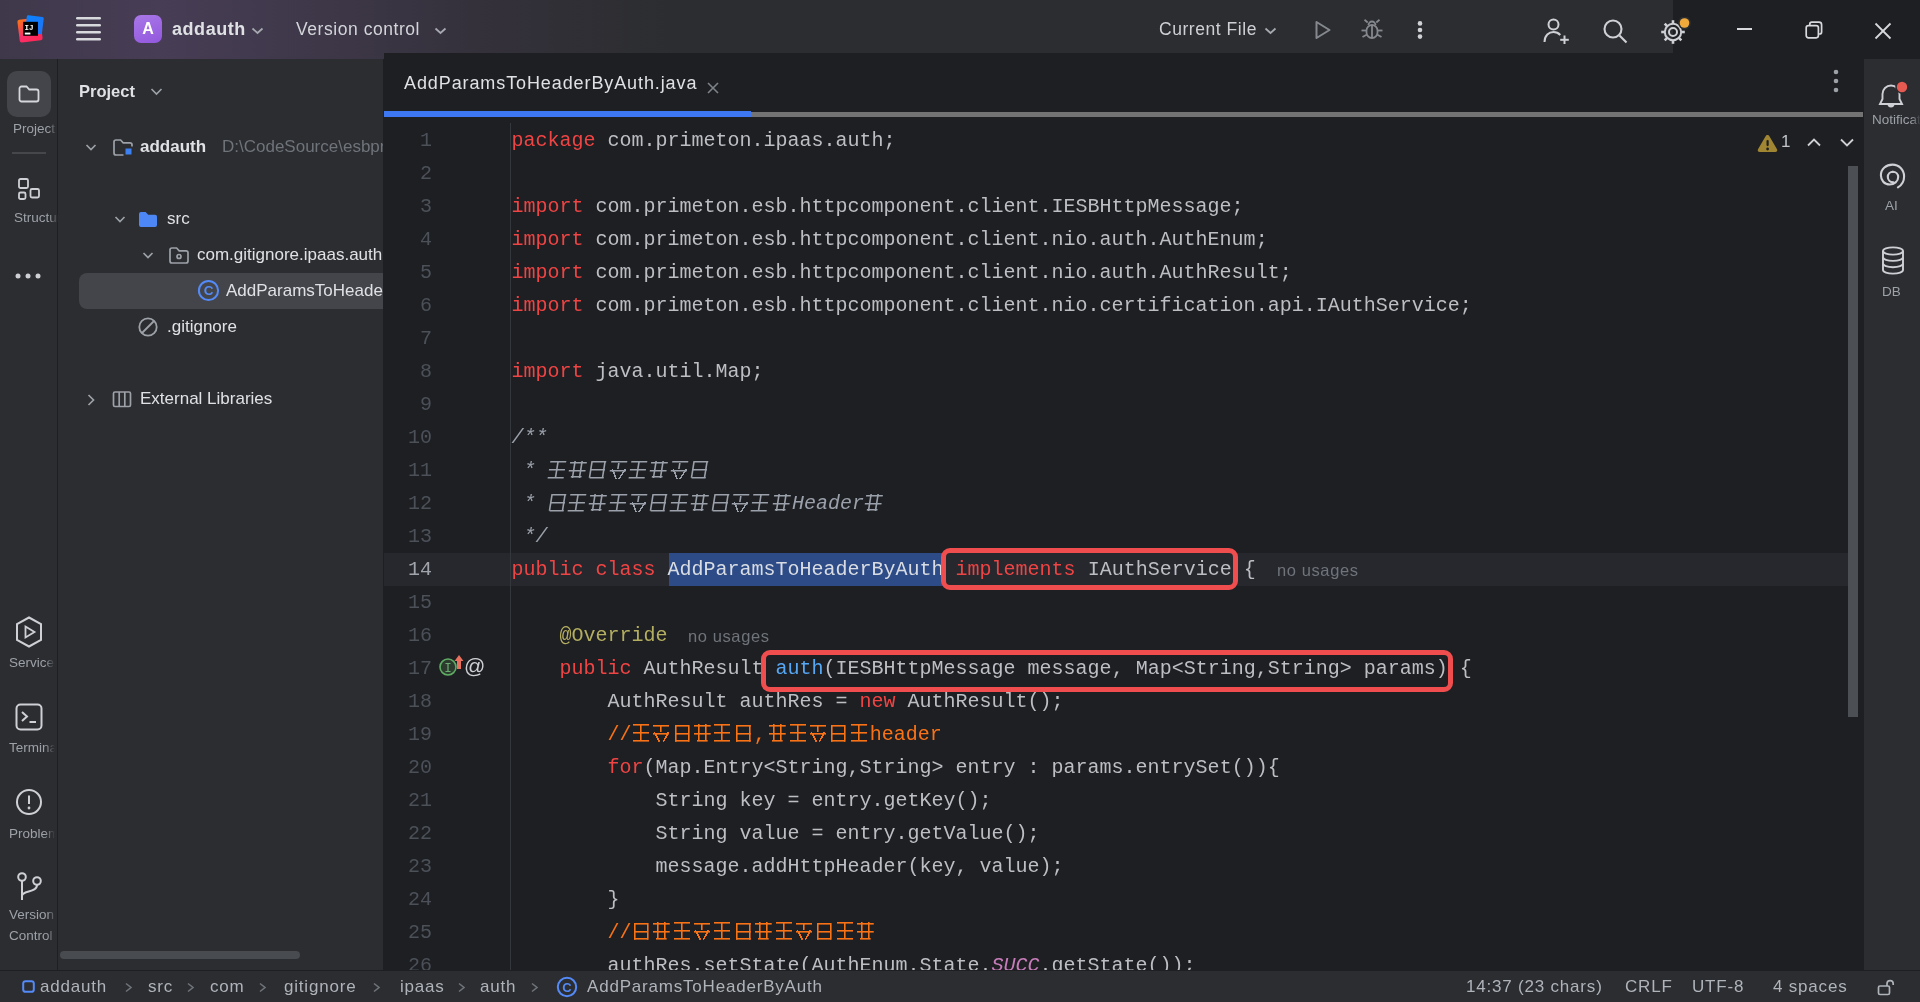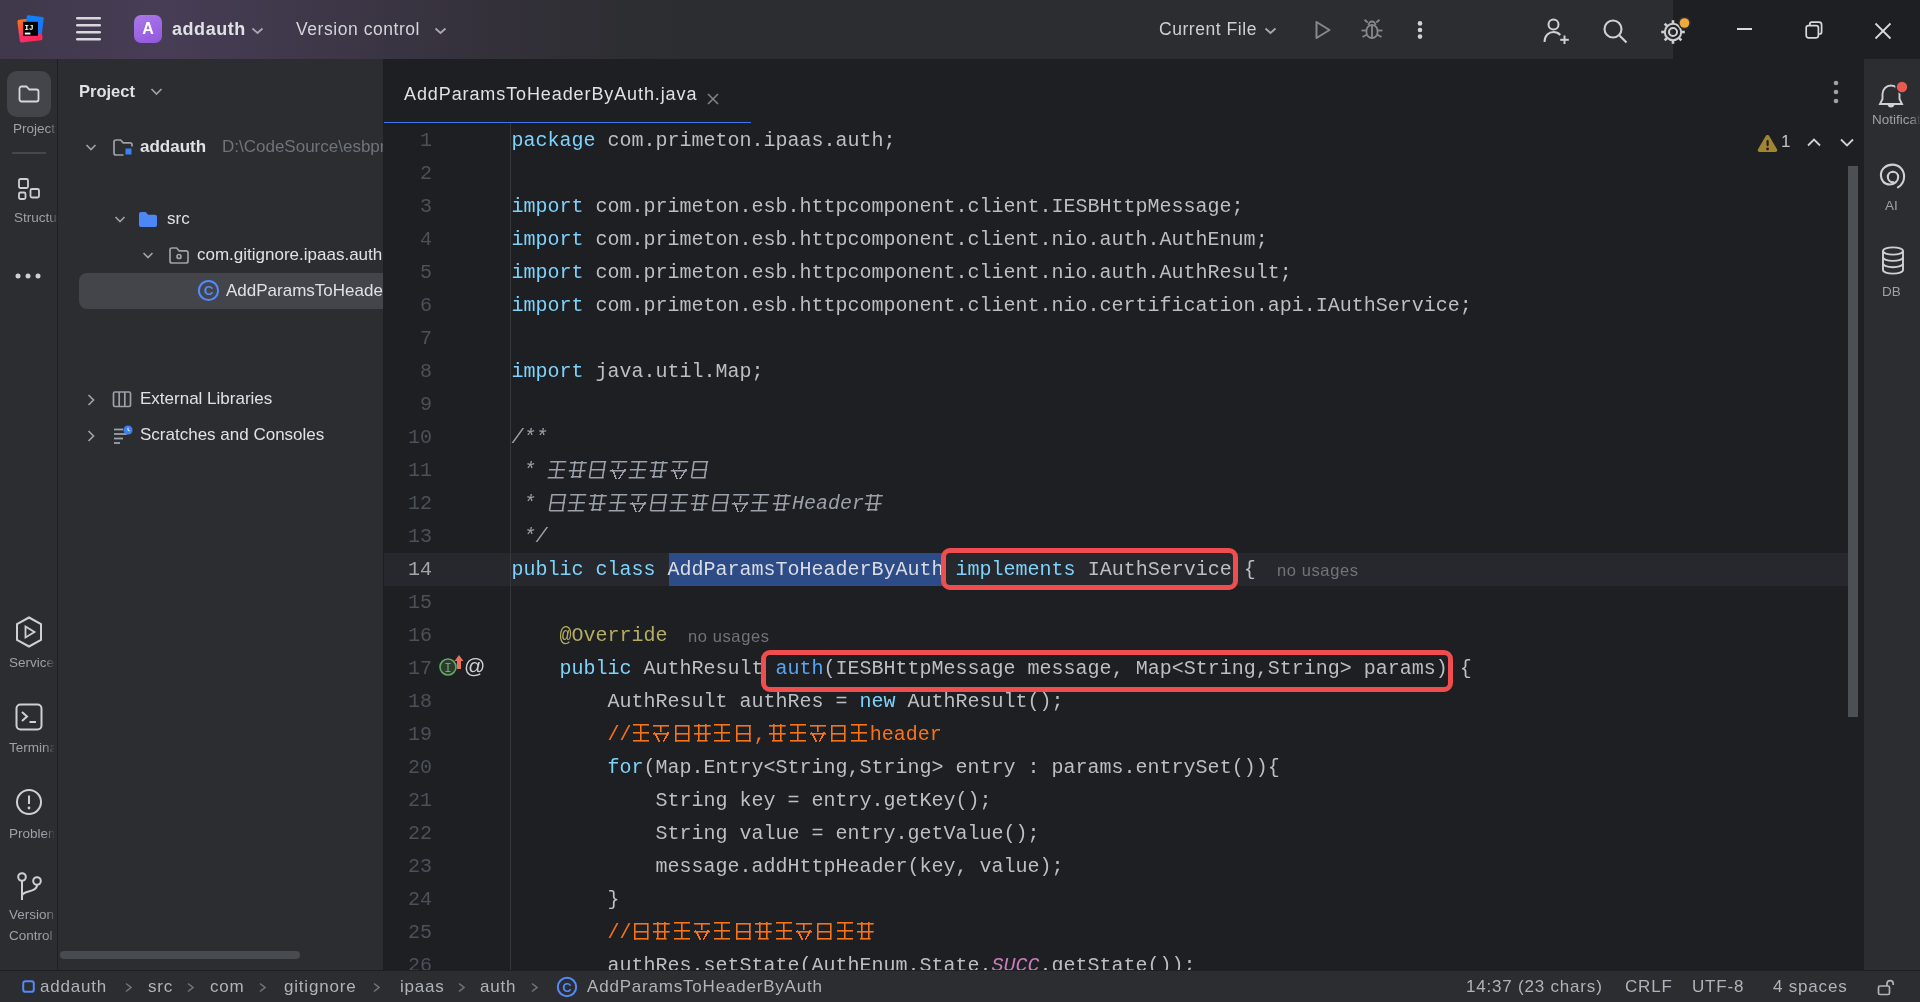--- a/index.html
+++ b/index.html
@@ -12,26 +12,26 @@
 
 #leftstrip{position:absolute;left:0;top:59px;width:58px;height:911px;background:#2b2d30;border-right:1px solid #1e1f22}
 .striplabel{position:absolute;color:#9da1a8;font-size:13.5px;white-space:nowrap;overflow:hidden;-webkit-mask-image:linear-gradient(90deg,#000 calc(100% - 10px),transparent);mask-image:linear-gradient(90deg,#000 calc(100% - 10px),transparent)}
 
 #tree{position:absolute;left:58px;top:59px;width:326px;height:911px;background:#2b2d30;border-right:1px solid #1e1f22;overflow:hidden}
 .trow{position:absolute;left:0;width:326px;height:36px;white-space:nowrap;overflow:hidden}
 .trow .lbl{color:#dfe1e5;font-size:17px;line-height:36px;position:absolute;top:0}
 .ticon{position:absolute;top:7px}
 .tchev{position:absolute;top:12px}
 
-#tabbar{position:absolute;left:384px;top:64px;width:1479px;height:64px;background:#1e1f22;border-bottom:2px solid #737373}
+#tabbar{position:absolute;left:384px;top:53px;width:1479px;height:64px;background:#1e1f22;border-bottom:5px solid #737373}
 
 #editor{position:absolute;left:384px;top:123px;width:1479px;height:847px;background:#1e1f22;overflow:hidden}
 #code{position:absolute;left:127.5px;top:1px;font-family:"Liberation Mono",monospace;font-size:20px;line-height:33px;color:#bcbec4;white-space:pre}
 #gutter{position:absolute;left:0;top:1px;width:48px;text-align:right;font-family:"Liberation Mono",monospace;font-size:20px;line-height:33px;color:#4b5059;white-space:pre}
-.k{color:#7dd3fc}
+.k{color:#ef4444}
 .dc{color:#9ba1ab;font-style:italic}
 .cm{color:#f97316}
 .an{color:#b3ae60}
 .mt{color:#56a8f5}
 .sf{color:#c77dbb;font-style:italic}
 .hint{position:absolute;color:#6f737a;font-size:16.5px;letter-spacing:0.6px;font-family:"Liberation Sans",sans-serif}
 .redbox{position:absolute;border:5px solid #f04e4e;border-radius:9px}
 
 .h{display:inline-block;width:19.2px;height:19px;vertical-align:-2.5px;background-repeat:no-repeat;margin-right:1.2px}
 .it .h{transform:skewX(-9deg)}
@@ -267,50 +267,41 @@
  </div>
 
  <div class="trow" style="top:214px">
   <svg class="ticon" style="left:139px;top:6px" width="23" height="23" viewBox="0 0 23 23">
    <circle cx="11.5" cy="11.5" r="9.6" fill="none" stroke="#548af7" stroke-width="2"></circle>
    <text x="11.5" y="16.3" text-anchor="middle" font-size="13.5" font-weight="bold" fill="#548af7" font-family="Liberation Sans,sans-serif">C</text>
   </svg>
   <div class="lbl" style="left:168px">AddParamsToHeaderByAuth</div>
  </div>
 
+ <div class="trow" style="top:250px">
+  <svg class="ticon" style="left:79px" width="22" height="22" viewBox="0 0 22 22" fill="none" stroke="#9da1a8" stroke-width="1.8">
+   <circle cx="11" cy="11" r="8.7"></circle>
+          <path d="M5 17 L17 5"></path>
+  </svg>
+  <div class="lbl" style="left:109px">.gitignore</div>
+ </div>
 
 
  <div class="trow" style="top:322px">
   <svg class="tchev" style="left:26px" width="14" height="14" viewBox="0 0 14 14">
           <path d="M4.5 2 L9.5 7 L4.5 12" fill="none" stroke="#9da1a8" stroke-width="1.7"></path>
         </svg>
   <svg class="ticon" style="left:53px" width="22" height="22" viewBox="0 0 22 22" fill="none" stroke="#9da1a8" stroke-width="1.7">
    <rect x="2.5" y="4" width="17" height="14.5" rx="1.5"></rect>
           <path d="M8.2 4 V18.5"></path>
           <path d="M13.8 4 V18.5"></path>
   </svg>
   <div class="lbl" style="left:82px">External Libraries</div>
  </div>
 
- <div class="trow" style="top:358px">
-  <svg class="tchev" style="left:26px" width="14" height="14" viewBox="0 0 14 14">
-          <path d="M4.5 2 L9.5 7 L4.5 12" fill="none" stroke="#9da1a8" stroke-width="1.7"></path>
-        </svg>
-  <svg class="ticon" style="left:53px" width="22" height="22" viewBox="0 0 22 22">
-   <g stroke="#9da1a8" stroke-width="1.8" fill="none">
-            <path d="M3 5.5 H12"></path>
-            <path d="M3 10 H16"></path>
-            <path d="M3 14.5 H12"></path>
-            <path d="M3 19 H9"></path>
-          </g>
-   <circle cx="17" cy="6" r="4.6" fill="#3d80f2"></circle>
-          <path d="M17 3.8 V6 L18.6 7" stroke="#dfe1e5" stroke-width="1.2" fill="none"></path>
-  </svg>
-  <div class="lbl" style="left:82px">Scratches and Consoles</div>
- </div>
 
  <div class="abs" style="left:2px;top:892px;width:240px;height:8px;border-radius:4px;background:rgba(96,100,106,0.55)"></div>
 </div>
 
 <div id="tabbar">
  <div class="abs" style="left:20px;top:0;height:63px;line-height:60px;font-size:18px;letter-spacing:0.9px;color:#dfe1e5">AddParamsToHeaderByAuth.java</div>
  <svg class="abs" style="left:322px;top:28px" width="14" height="14" viewBox="0 0 14 14">
         <g stroke="#7e828a" stroke-width="1.6">
           <path d="M2 2 L12 12"></path>
           <path d="M12 2 L2 12"></path>

